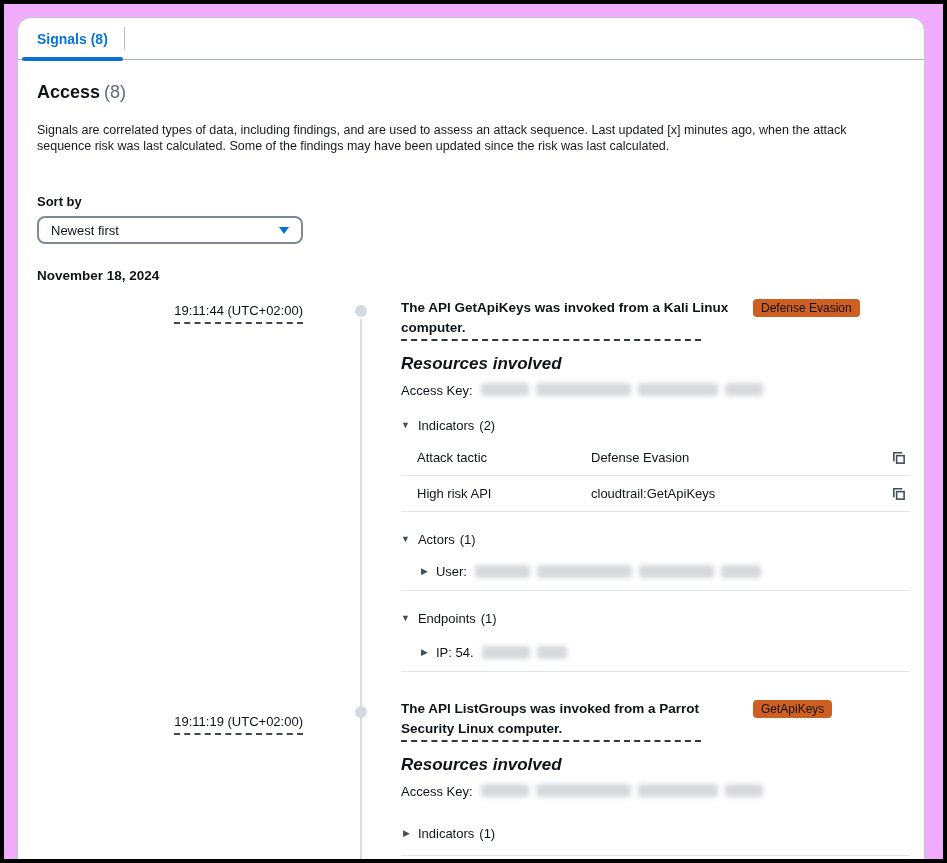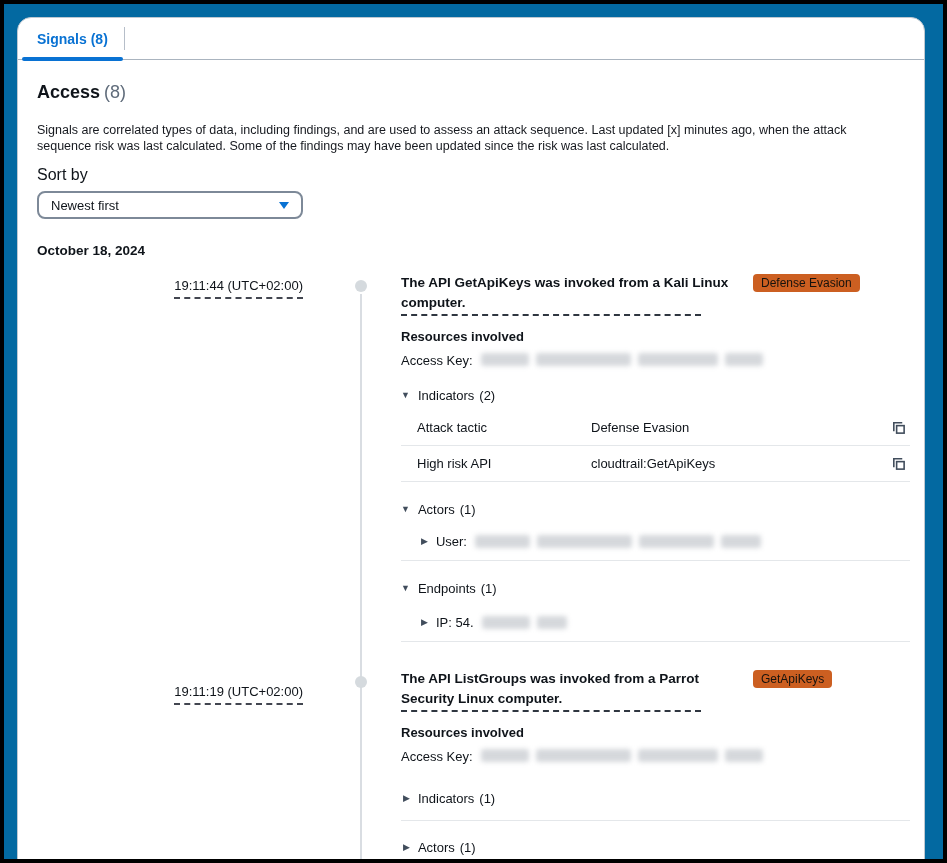--- a/index.html
+++ b/index.html
@@ -5,42 +5,42 @@
   * { box-sizing: border-box; }
   html,body { margin:0; padding:0; }
   body {
     width:947px; height:863px;
     background:#ffffff;
     font-family:"Liberation Sans", sans-serif;
     color:#0f141a;
   }
   .frame {
     position:relative; width:947px; height:863px;
-    border:4px solid #000; background:#0369a1; overflow:hidden;
+    border:4px solid #000; background:#f0abfc; overflow:hidden;
   }
   .card {
     position:absolute; left:13px; top:13px; right:18px; height:920px;
     background:#fff; border:1px solid #bec8d1; border-radius:14px;
   }
   
   .tabs { display:flex; align-items:stretch; border-bottom:1px solid #aab4bf; padding-left:3px; }
   .tab { position:relative; padding:13px 16px 12px 16px; font-size:14px; font-weight:bold; cursor:pointer; }
   .tab.active { color:#0972d3; }
   .tab.inactive { color:#414d5c; }
   .tab.active::after {
     content:""; position:absolute; left:1px; right:1px; bottom:-2px;
     height:4px; background:#0972d3; border-radius:2px;
   }
   .tab-sep { width:1px; background:#b6bec9; margin:9px 0; }
   
   .content { padding:22px 14px 0 19px; }
   .page-title { font-size:18px; font-weight:bold; margin:0; }
   .page-title .count { color:#5f6b7a; font-weight:normal; margin-left:4px; }
   .desc { font-size:12.5px; line-height:15.5px; margin-top:20px; max-width:845px; color:#16191f; }
-  .sort-label { font-size:16px; font-weight:normal; margin-top:12px; }
+  .sort-label { font-size:13px; font-weight:bold; margin-top:40px; }
   .select {
     margin-top:7px; width:266px; height:28px; border:2px solid #7d8998; border-radius:8px;
     display:flex; align-items:center; justify-content:space-between; padding:0 12px;
     font-size:13px; cursor:pointer; background:#fff;
   }
   .caret-down { width:0; height:0; border-left:5px solid transparent; border-right:5px solid transparent; border-top:7px solid #0972d3; }
   .date-group { font-size:13.5px; font-weight:bold; margin-top:24px; }
   
   .signals { position:relative; }
   .timeline-line { position:absolute; left:323px; top:36px; width:2px; height:1100px; background:#d9dde2; }
@@ -53,21 +53,21 @@
   .ts-col { text-align:right; font-size:13px; padding-top:8px; }
   .ts { display:inline-block; border-bottom:2px dashed #424650; padding-bottom:4px; cursor:pointer; }
   .sig-content { padding-top:3px; }
   .title-row { display:flex; justify-content:flex-start; align-items:flex-start; }
   .sig-title { font-size:13.5px; font-weight:bold; line-height:20px; max-width:352px; cursor:pointer; }
   .title-dash { width:300px; border-bottom:2px dashed #2f3640; margin-top:1px; }
   .badge {
     background:#cc5f21; color:#16120d; font-size:12px; line-height:14px;
     padding:2px 8px; border-radius:4px; white-space:nowrap; margin-top:1px;
   }
-  .res-label { font-size:13px; font-weight:bold; margin-top:13px; }
+  .res-label { font-size:17px; font-weight:bold; margin-top:13px;font-style:italic; }
   .kv-row { display:flex; gap:8px; margin-top:9px; font-size:13px; }
   .redact { display:inline-flex; gap:7px; filter:blur(2.5px); opacity:.55; }
   .redact span { height:13px; background:#b3b8bf; border-radius:3px; display:inline-block; }
   .section-header { display:flex; align-items:center; gap:8px; margin-top:20px; font-size:13px; cursor:pointer; }
   .tri { color:#414d5c; font-size:9px; line-height:9px; }
   .count-sm { margin-left:-3px; }
   .itable { margin-top:7px; }
   .irow { display:flex; align-items:center; height:36px; border-bottom:1px solid #e4e7ea; padding-left:16px; font-size:13px; }
   .irow .k { width:174px; flex:none; }
   .irow .v { flex:1; }
@@ -92,21 +92,21 @@
         <span>Access</span><span class="count">(8)</span>
       </h2>
       <div class="desc">Signals are correlated types of data, including findings, and are used to assess an attack sequence. Last updated [x] minutes ago, when the attack sequence risk was last calculated. Some of the findings may have been updated since the risk was last calculated.</div>
 
       <div class="sort-label">Sort by</div>
       <div class="select">
         <span>Newest first</span>
         <span class="caret-down"></span>
       </div>
 
-      <div class="date-group">October 18, 2024</div>
+      <div class="date-group">November 18, 2024</div>
 
       <div class="signals">
         <div class="timeline-line"></div>
 
         <div class="signal first">
           <div class="dot"></div>
           <div class="ts-col">
             <span class="ts">19:11:44 (UTC+02:00)</span>
           </div>
           <div></div>

